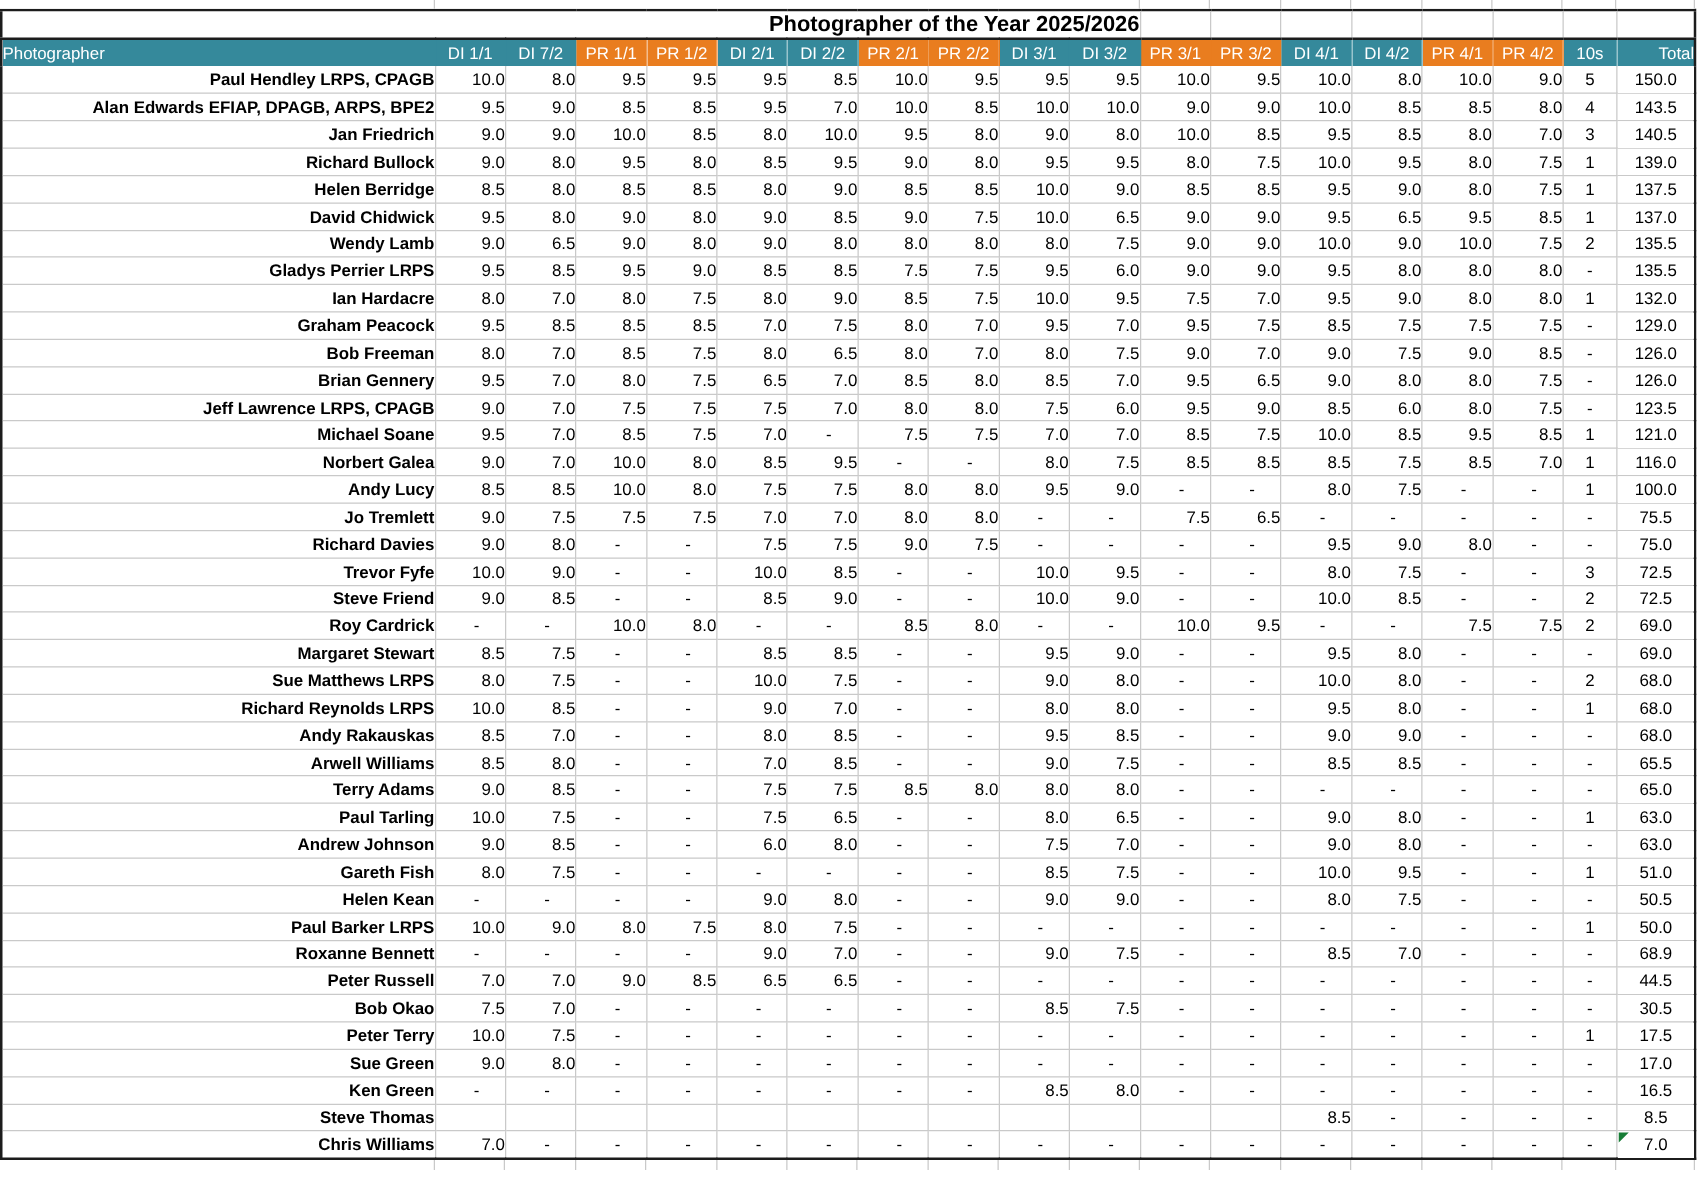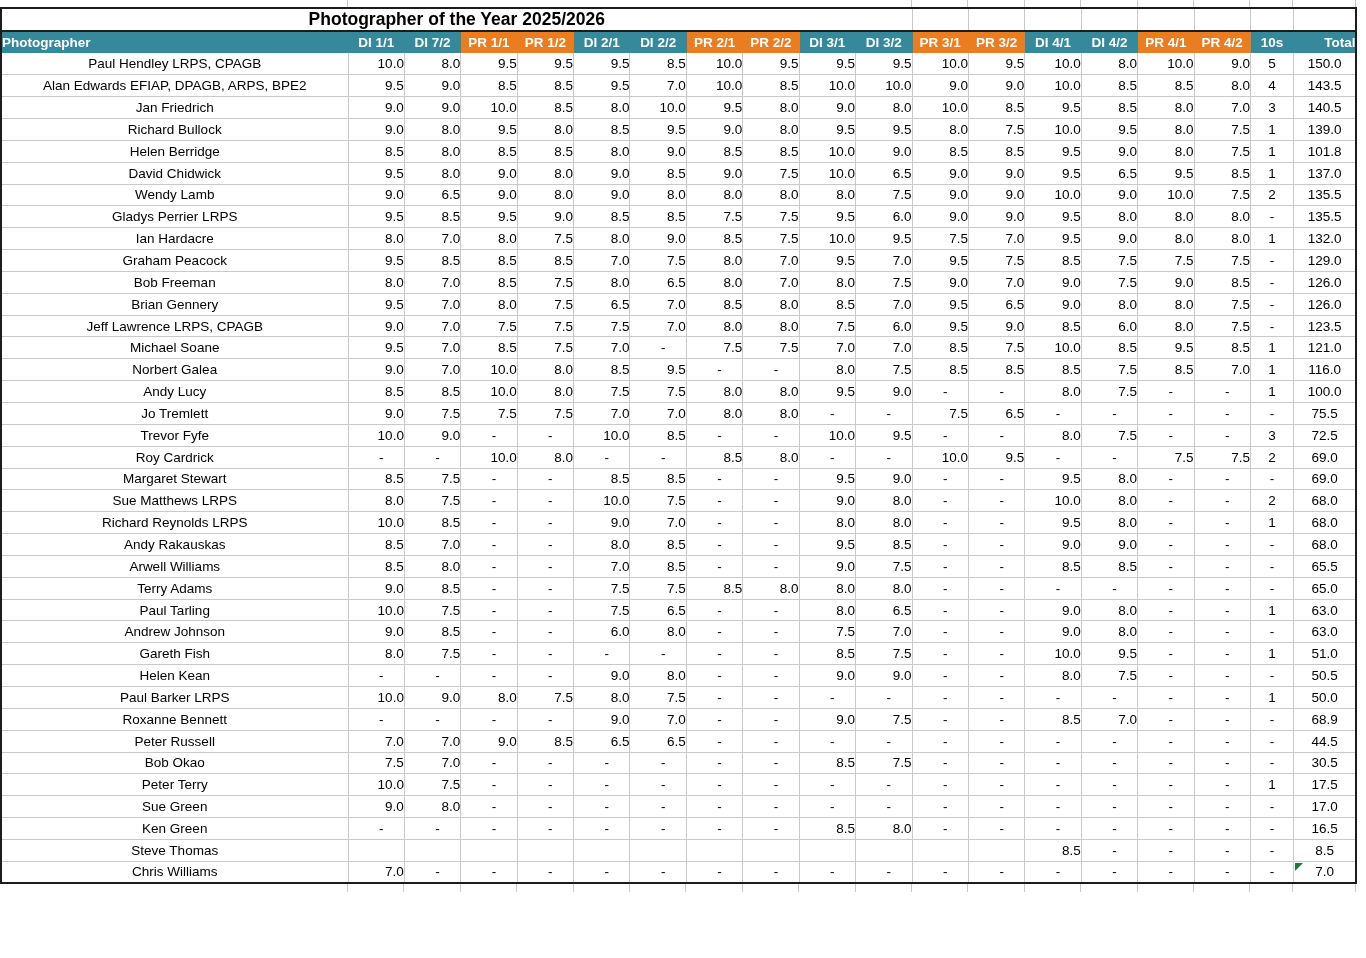--- a/index.html
+++ b/index.html
@@ -5,31 +5,31 @@
   html,body{margin:0;padding:0;background:#ffffff;}
   body{width:1366px;height:958px;overflow:hidden;font-family:"Liberation Sans",sans-serif;color:#000;}
   .sheet{position:relative;width:1366px;}
   .strip{position:relative;width:1356px;background:#fff;}
   .strip-top{height:7px;}
   .strip-bottom{height:8px;}
   .tick{position:absolute;top:0;bottom:0;width:1px;background:var(--grid);}
   table.grid{border-collapse:collapse;table-layout:fixed;width:1355px;border:2px solid #1c1c1c;}
   table.grid td{overflow:hidden;white-space:nowrap;padding:0;box-sizing:border-box;}
   .title-row td{border-top:2px solid #1c1c1c;border-bottom:2px solid #1c1c1c;height:23px;background:#fff;}
-  .title-cell{font-size:17.5px;font-weight:bold;text-align:center;padding-left:4px;letter-spacing:0px;}
+  .title-cell{font-size:17.5px;font-weight:bold;text-align:right;padding-left:4px;letter-spacing:0px;}
   .title-empty{border-left:1px solid var(--grid);}
   .header-row td{height:22px;color:#fff;font-size:13.5px;}
-  .hc{text-align:center;font-weight:bold;}
+  .hc{text-align:center;}
   .hc-name{background:var(--di);text-align:left;padding-left:4px;border-right:1px solid var(--di);}
   .hc-di{background:var(--di);border-right:1px solid var(--di);}
   .hc-pr{background:var(--pr);border-right:1px solid var(--pr);}
   .hc-tens{background:var(--di);border-right:1px solid var(--di);}
   .hc-total{background:var(--di);text-align:right;padding-right:4px;border-right:1px solid var(--di);}
   tbody td{border-right:1px solid var(--grid);border-bottom:1px solid var(--grid);font-size:13.5px;height:21.85px;background:#fff;}
-  .c-name{text-align:center;padding-left:4px;}
+  .c-name{text-align:right;padding-left:4px;font-weight:bold;}
   .c-score{text-align:right;padding-right:9px;}
   .c-score.dash{text-align:center;padding-right:0;padding-left:10px;}
   .c-tens{text-align:center;}
   .c-total{text-align:center;padding-right:4px;position:relative;}
   .flag{position:absolute;left:1px;top:1px;width:0;height:0;border-top:8px solid var(--green);border-right:8px solid transparent;display:block;}
 </style>
 </head>
 <body>
 
 <div class="sheet">
@@ -198,21 +198,21 @@
           <td class="c-score">8.5</td>
           <td class="c-score">10.0</td>
           <td class="c-score">9.0</td>
           <td class="c-score">8.5</td>
           <td class="c-score">8.5</td>
           <td class="c-score">9.5</td>
           <td class="c-score">9.0</td>
           <td class="c-score">8.0</td>
           <td class="c-score">7.5</td>
           <td class="c-tens">1</td>
-          <td class="c-total">101.8</td>
+          <td class="c-total">137.5</td>
         </tr>
         <tr>
           <td class="c-name">David Chidwick</td>
           <td class="c-score">9.5</td>
           <td class="c-score">8.0</td>
           <td class="c-score">9.0</td>
           <td class="c-score">8.0</td>
           <td class="c-score">9.0</td>
           <td class="c-score">8.5</td>
           <td class="c-score">9.0</td>
@@ -453,38 +453,80 @@
           <td class="c-score">7.5</td>
           <td class="c-score">6.5</td>
           <td class="c-score dash">-</td>
           <td class="c-score dash">-</td>
           <td class="c-score dash">-</td>
           <td class="c-score dash">-</td>
           <td class="c-tens">-</td>
           <td class="c-total">75.5</td>
         </tr>
         <tr>
+          <td class="c-name">Richard Davies</td>
+          <td class="c-score">9.0</td>
+          <td class="c-score">8.0</td>
+          <td class="c-score dash">-</td>
+          <td class="c-score dash">-</td>
+          <td class="c-score">7.5</td>
+          <td class="c-score">7.5</td>
+          <td class="c-score">9.0</td>
+          <td class="c-score">7.5</td>
+          <td class="c-score dash">-</td>
+          <td class="c-score dash">-</td>
+          <td class="c-score dash">-</td>
+          <td class="c-score dash">-</td>
+          <td class="c-score">9.5</td>
+          <td class="c-score">9.0</td>
+          <td class="c-score">8.0</td>
+          <td class="c-score dash">-</td>
+          <td class="c-tens">-</td>
+          <td class="c-total">75.0</td>
+        </tr>
+        <tr>
           <td class="c-name">Trevor Fyfe</td>
           <td class="c-score">10.0</td>
           <td class="c-score">9.0</td>
           <td class="c-score dash">-</td>
           <td class="c-score dash">-</td>
           <td class="c-score">10.0</td>
           <td class="c-score">8.5</td>
           <td class="c-score dash">-</td>
           <td class="c-score dash">-</td>
           <td class="c-score">10.0</td>
           <td class="c-score">9.5</td>
           <td class="c-score dash">-</td>
           <td class="c-score dash">-</td>
           <td class="c-score">8.0</td>
           <td class="c-score">7.5</td>
           <td class="c-score dash">-</td>
           <td class="c-score dash">-</td>
           <td class="c-tens">3</td>
+          <td class="c-total">72.5</td>
+        </tr>
+        <tr>
+          <td class="c-name">Steve Friend</td>
+          <td class="c-score">9.0</td>
+          <td class="c-score">8.5</td>
+          <td class="c-score dash">-</td>
+          <td class="c-score dash">-</td>
+          <td class="c-score">8.5</td>
+          <td class="c-score">9.0</td>
+          <td class="c-score dash">-</td>
+          <td class="c-score dash">-</td>
+          <td class="c-score">10.0</td>
+          <td class="c-score">9.0</td>
+          <td class="c-score dash">-</td>
+          <td class="c-score dash">-</td>
+          <td class="c-score">10.0</td>
+          <td class="c-score">8.5</td>
+          <td class="c-score dash">-</td>
+          <td class="c-score dash">-</td>
+          <td class="c-tens">2</td>
           <td class="c-total">72.5</td>
         </tr>
         <tr>
           <td class="c-name">Roy Cardrick</td>
           <td class="c-score dash">-</td>
           <td class="c-score dash">-</td>
           <td class="c-score">10.0</td>
           <td class="c-score">8.0</td>
           <td class="c-score dash">-</td>
           <td class="c-score dash">-</td>

